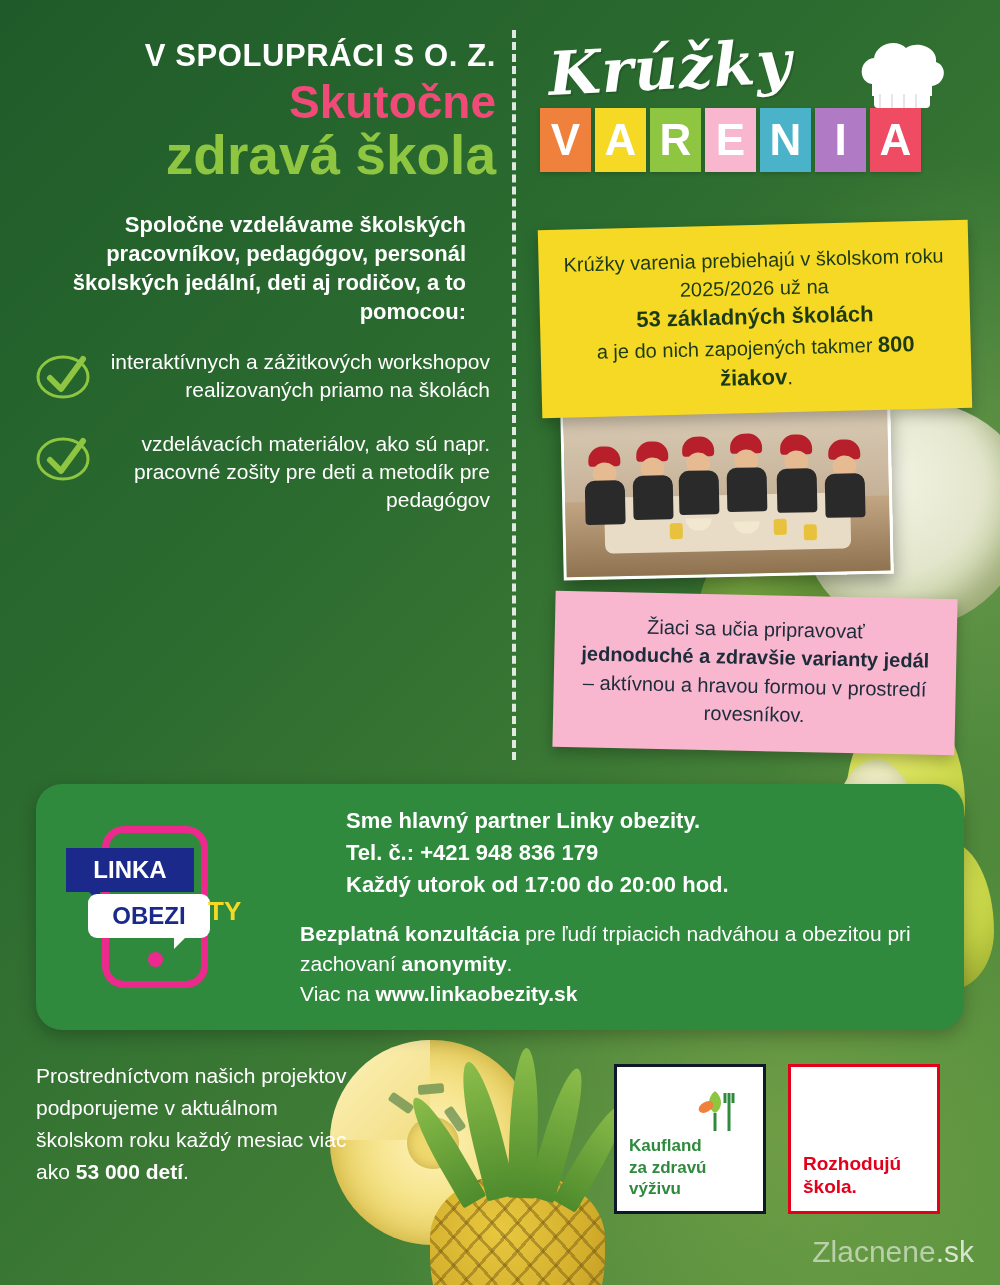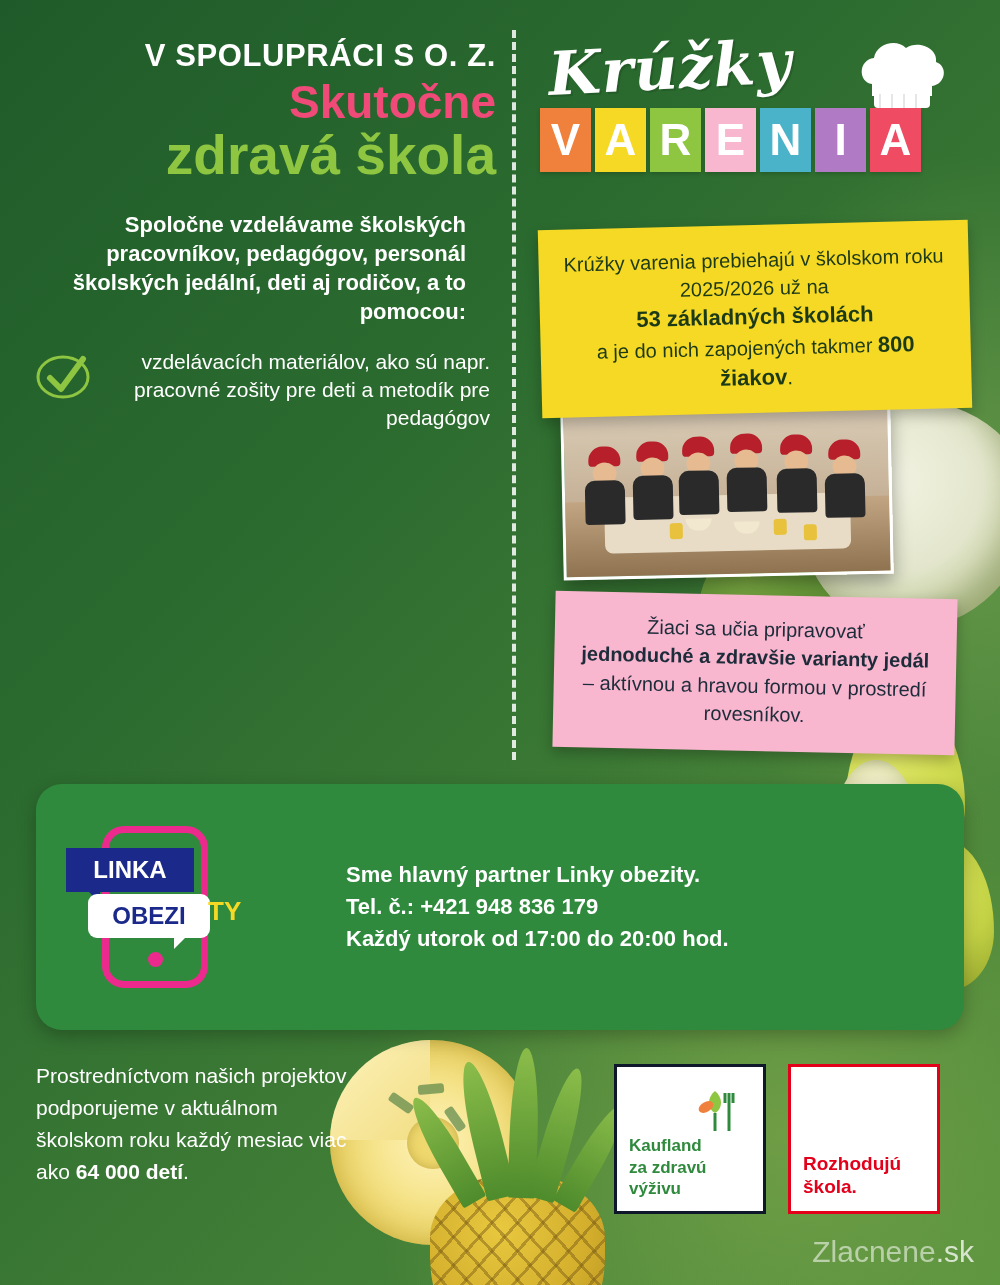--- a/index.html
+++ b/index.html
@@ -289,20 +289,29 @@
   <div class="left">
     <div class="kicker">V SPOLUPRÁCI S O. Z.</div>
     <div class="title-pink">Skutočne</div>
     <div class="title-green">zdravá škola</div>
 
     <div class="lead">Spoločne vzdelávame školských pracovníkov, pedagógov, personál školských jedální, deti aj rodičov, a to pomocou:</div>
 
     <div class="bullets">
 
 
+      <div class="bullet">
+        <div class="check">
+          <svg viewBox="0 0 58 50" width="58" height="50">
+            <ellipse cx="27" cy="25" rx="25" ry="20" fill="none" stroke="#8ec641" stroke-width="3"></ellipse>
+            <path d="M14 26 L25 37 L47 7" fill="none" stroke="#8ec641" stroke-width="6" stroke-linecap="round" stroke-linejoin="round"></path>
+          </svg>
+        </div>
+        <div class="bullet-text">interaktívnych a zážitkových workshopov realizovaných priamo na školách</div>
+      </div>
 
       <div class="bullet">
         <div class="check">
           <svg viewBox="0 0 58 50" width="58" height="50">
             <ellipse cx="27" cy="25" rx="25" ry="20" fill="none" stroke="#8ec641" stroke-width="3"></ellipse>
             <path d="M14 26 L25 37 L47 7" fill="none" stroke="#8ec641" stroke-width="6" stroke-linecap="round" stroke-linejoin="round"></path>
           </svg>
         </div>
         <div class="bullet-text">vzdelávacích materiálov, ako sú napr. pracovné zošity pre deti a metodík pre pedagógov</div>
       </div>
@@ -412,25 +421,30 @@
       <div class="phone-dot"></div>
       <div class="bub-blue">LINKA</div>
       <div class="bub-white">OBEZI</div>
       <div class="bub-ty">TY</div>
     </div>
 
     <div class="band-text">
       <div class="strong-line">Sme hlavný partner Linky obezity.</div>
       <div class="strong-line">Tel. č.: +421 948 836 179</div>
       <div class="strong-line">Každý utorok od 17:00 do 20:00 hod.</div>
+      <div class="para">
+        <b>Bezplatná konzultácia</b><span> pre ľudí trpiacich nadváhou a obezitou pri zachovaní </span><b>anonymity</b><span>.</span>
+        <br>
+        <span>Viac na </span><b>www.linkaobezity.sk</b>
+      </div>
     </div>
   </div>
 
   <div class="bottom-text">
-    <span>Prostredníctvom našich projektov podporujeme v aktuálnom školskom roku každý mesiac viac ako </span><b>64 000 detí</b><span>.</span>
+    <span>Prostredníctvom našich projektov podporujeme v aktuálnom školskom roku každý mesiac viac ako </span><b>53 000 detí</b><span>.</span>
   </div>
 
   <div class="partners">
 
     <div class="partner-card kaufland">
       <div class="kaufland-icon">
         <svg viewBox="0 0 54 54" width="54" height="54">
           <path d="M22 8 C14 14 14 26 22 30 C30 26 30 14 22 8 Z" fill="#8ec641"></path>
           <path d="M22 30 L22 48" stroke="#2f8a3d" stroke-width="3"></path>
           <path d="M36 10 L36 30" stroke="#2f8a3d" stroke-width="3"></path>

